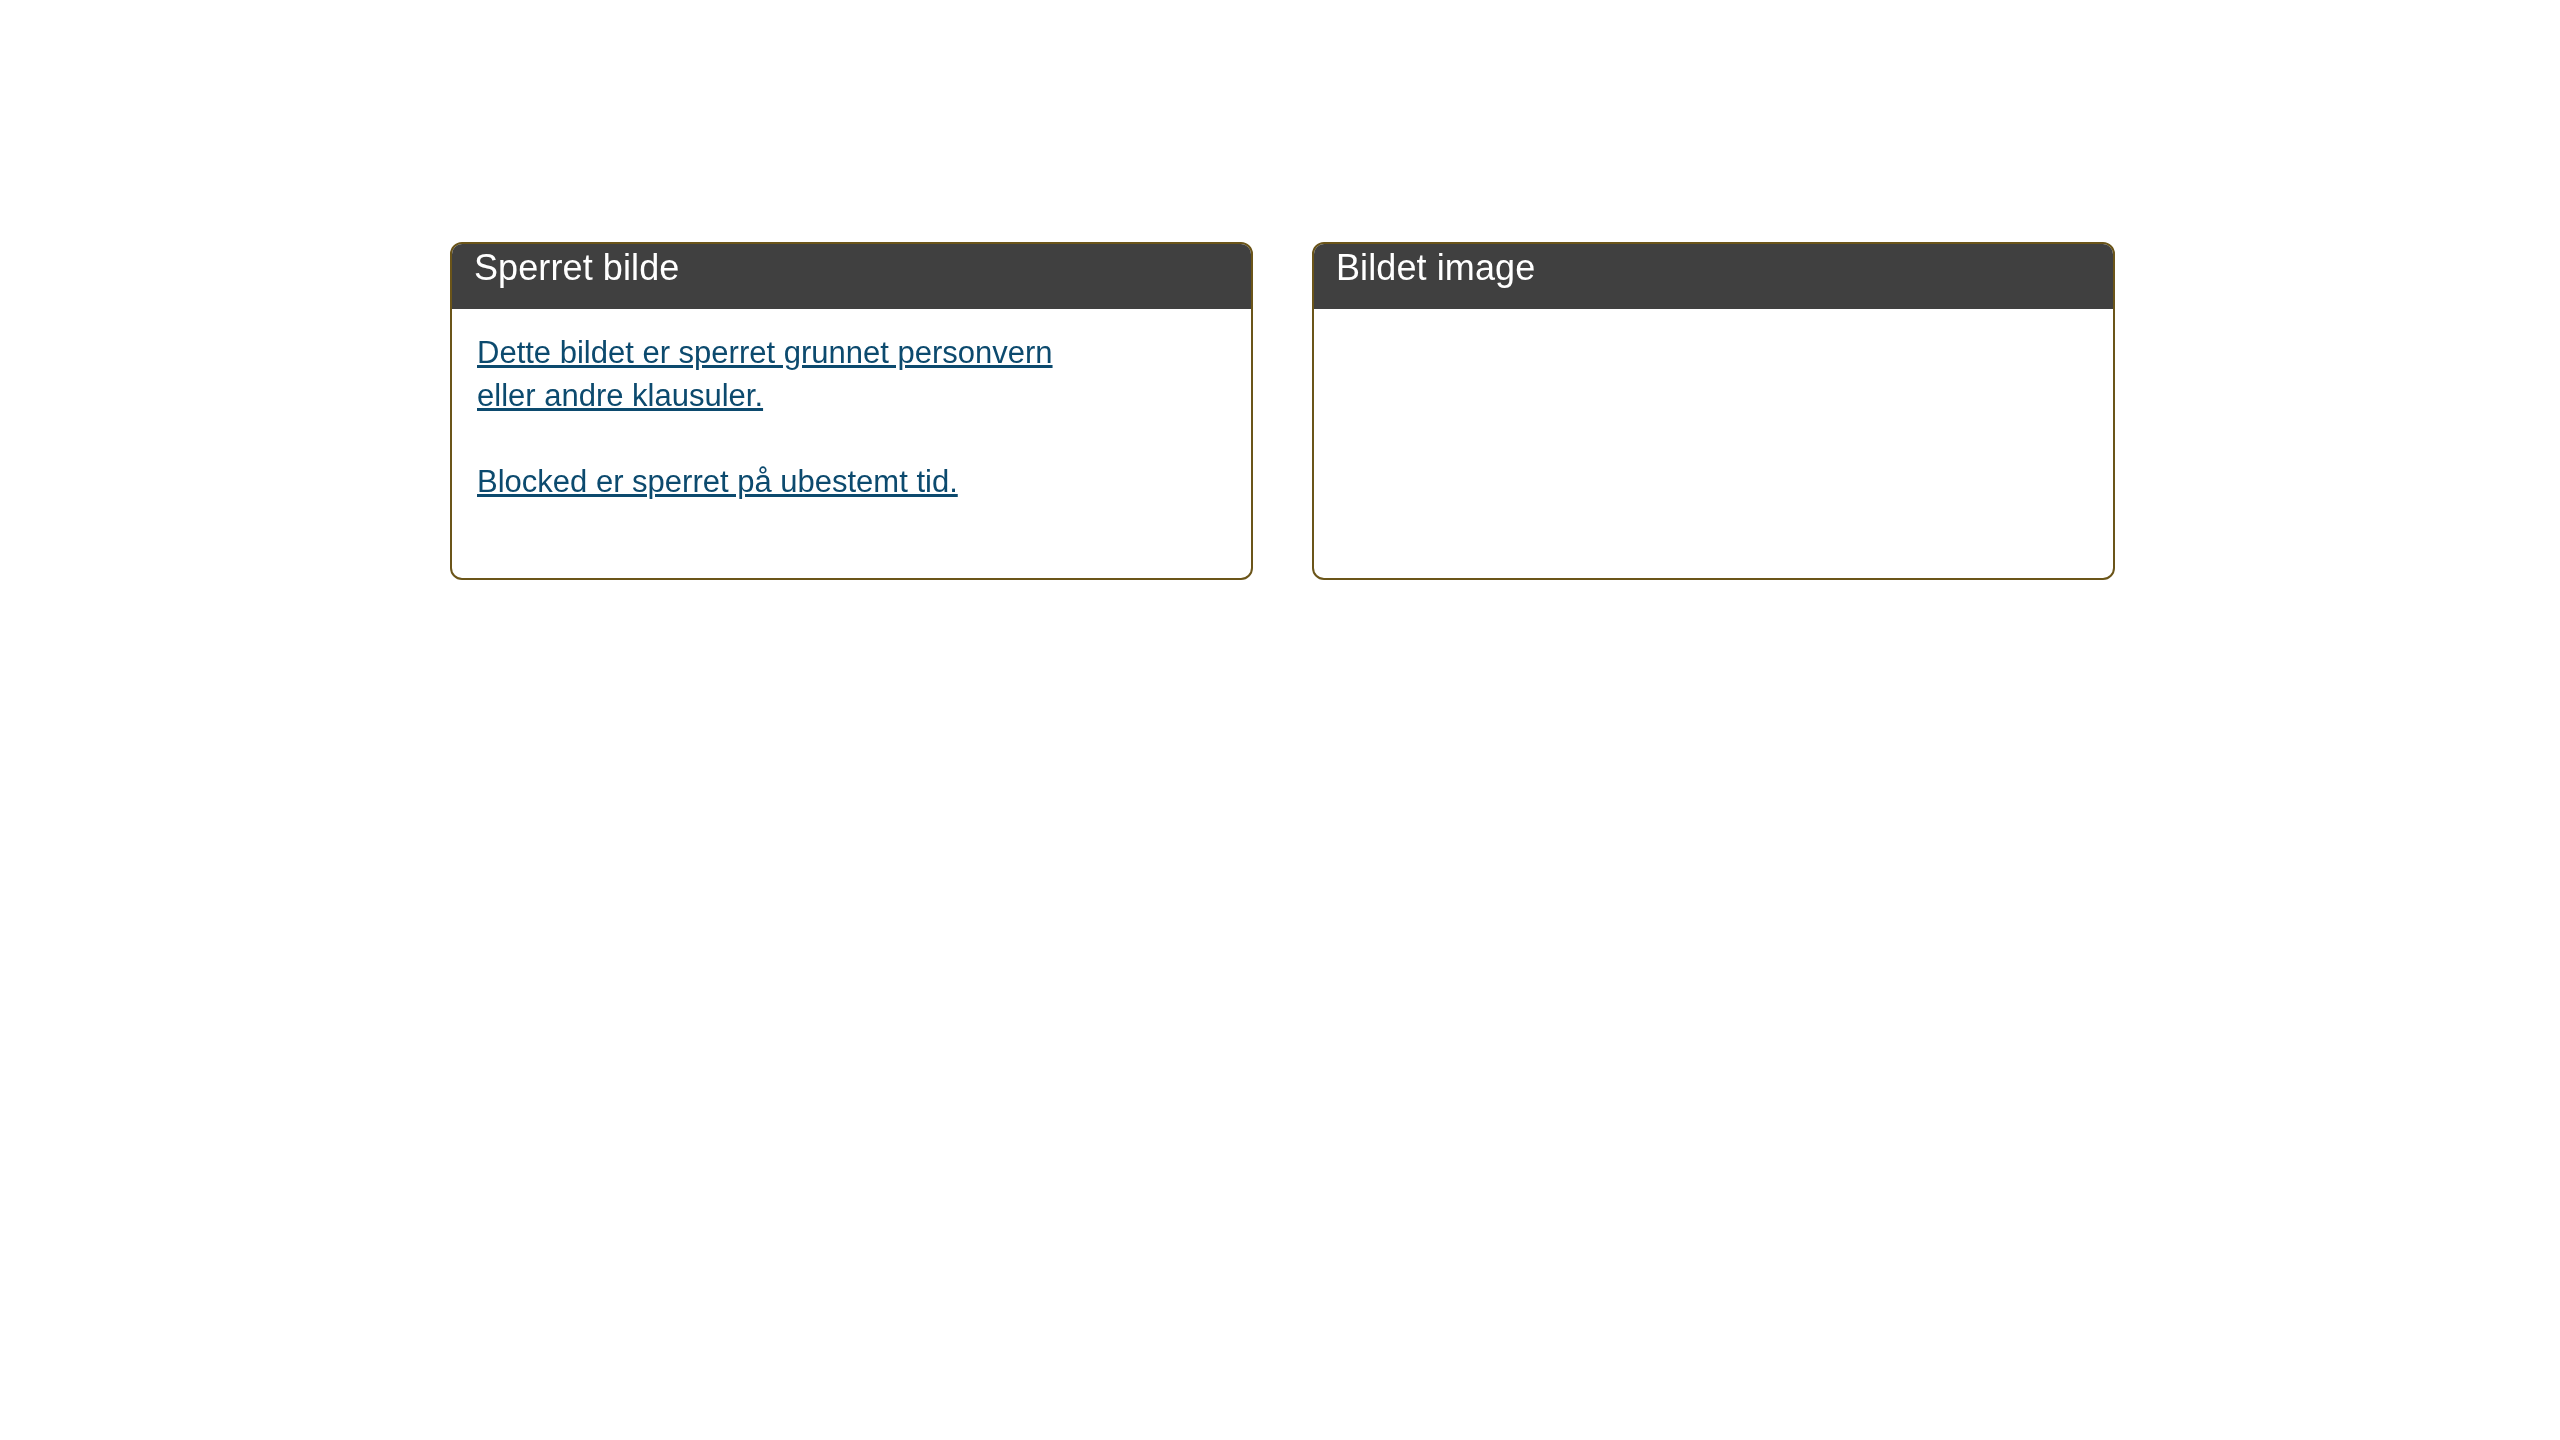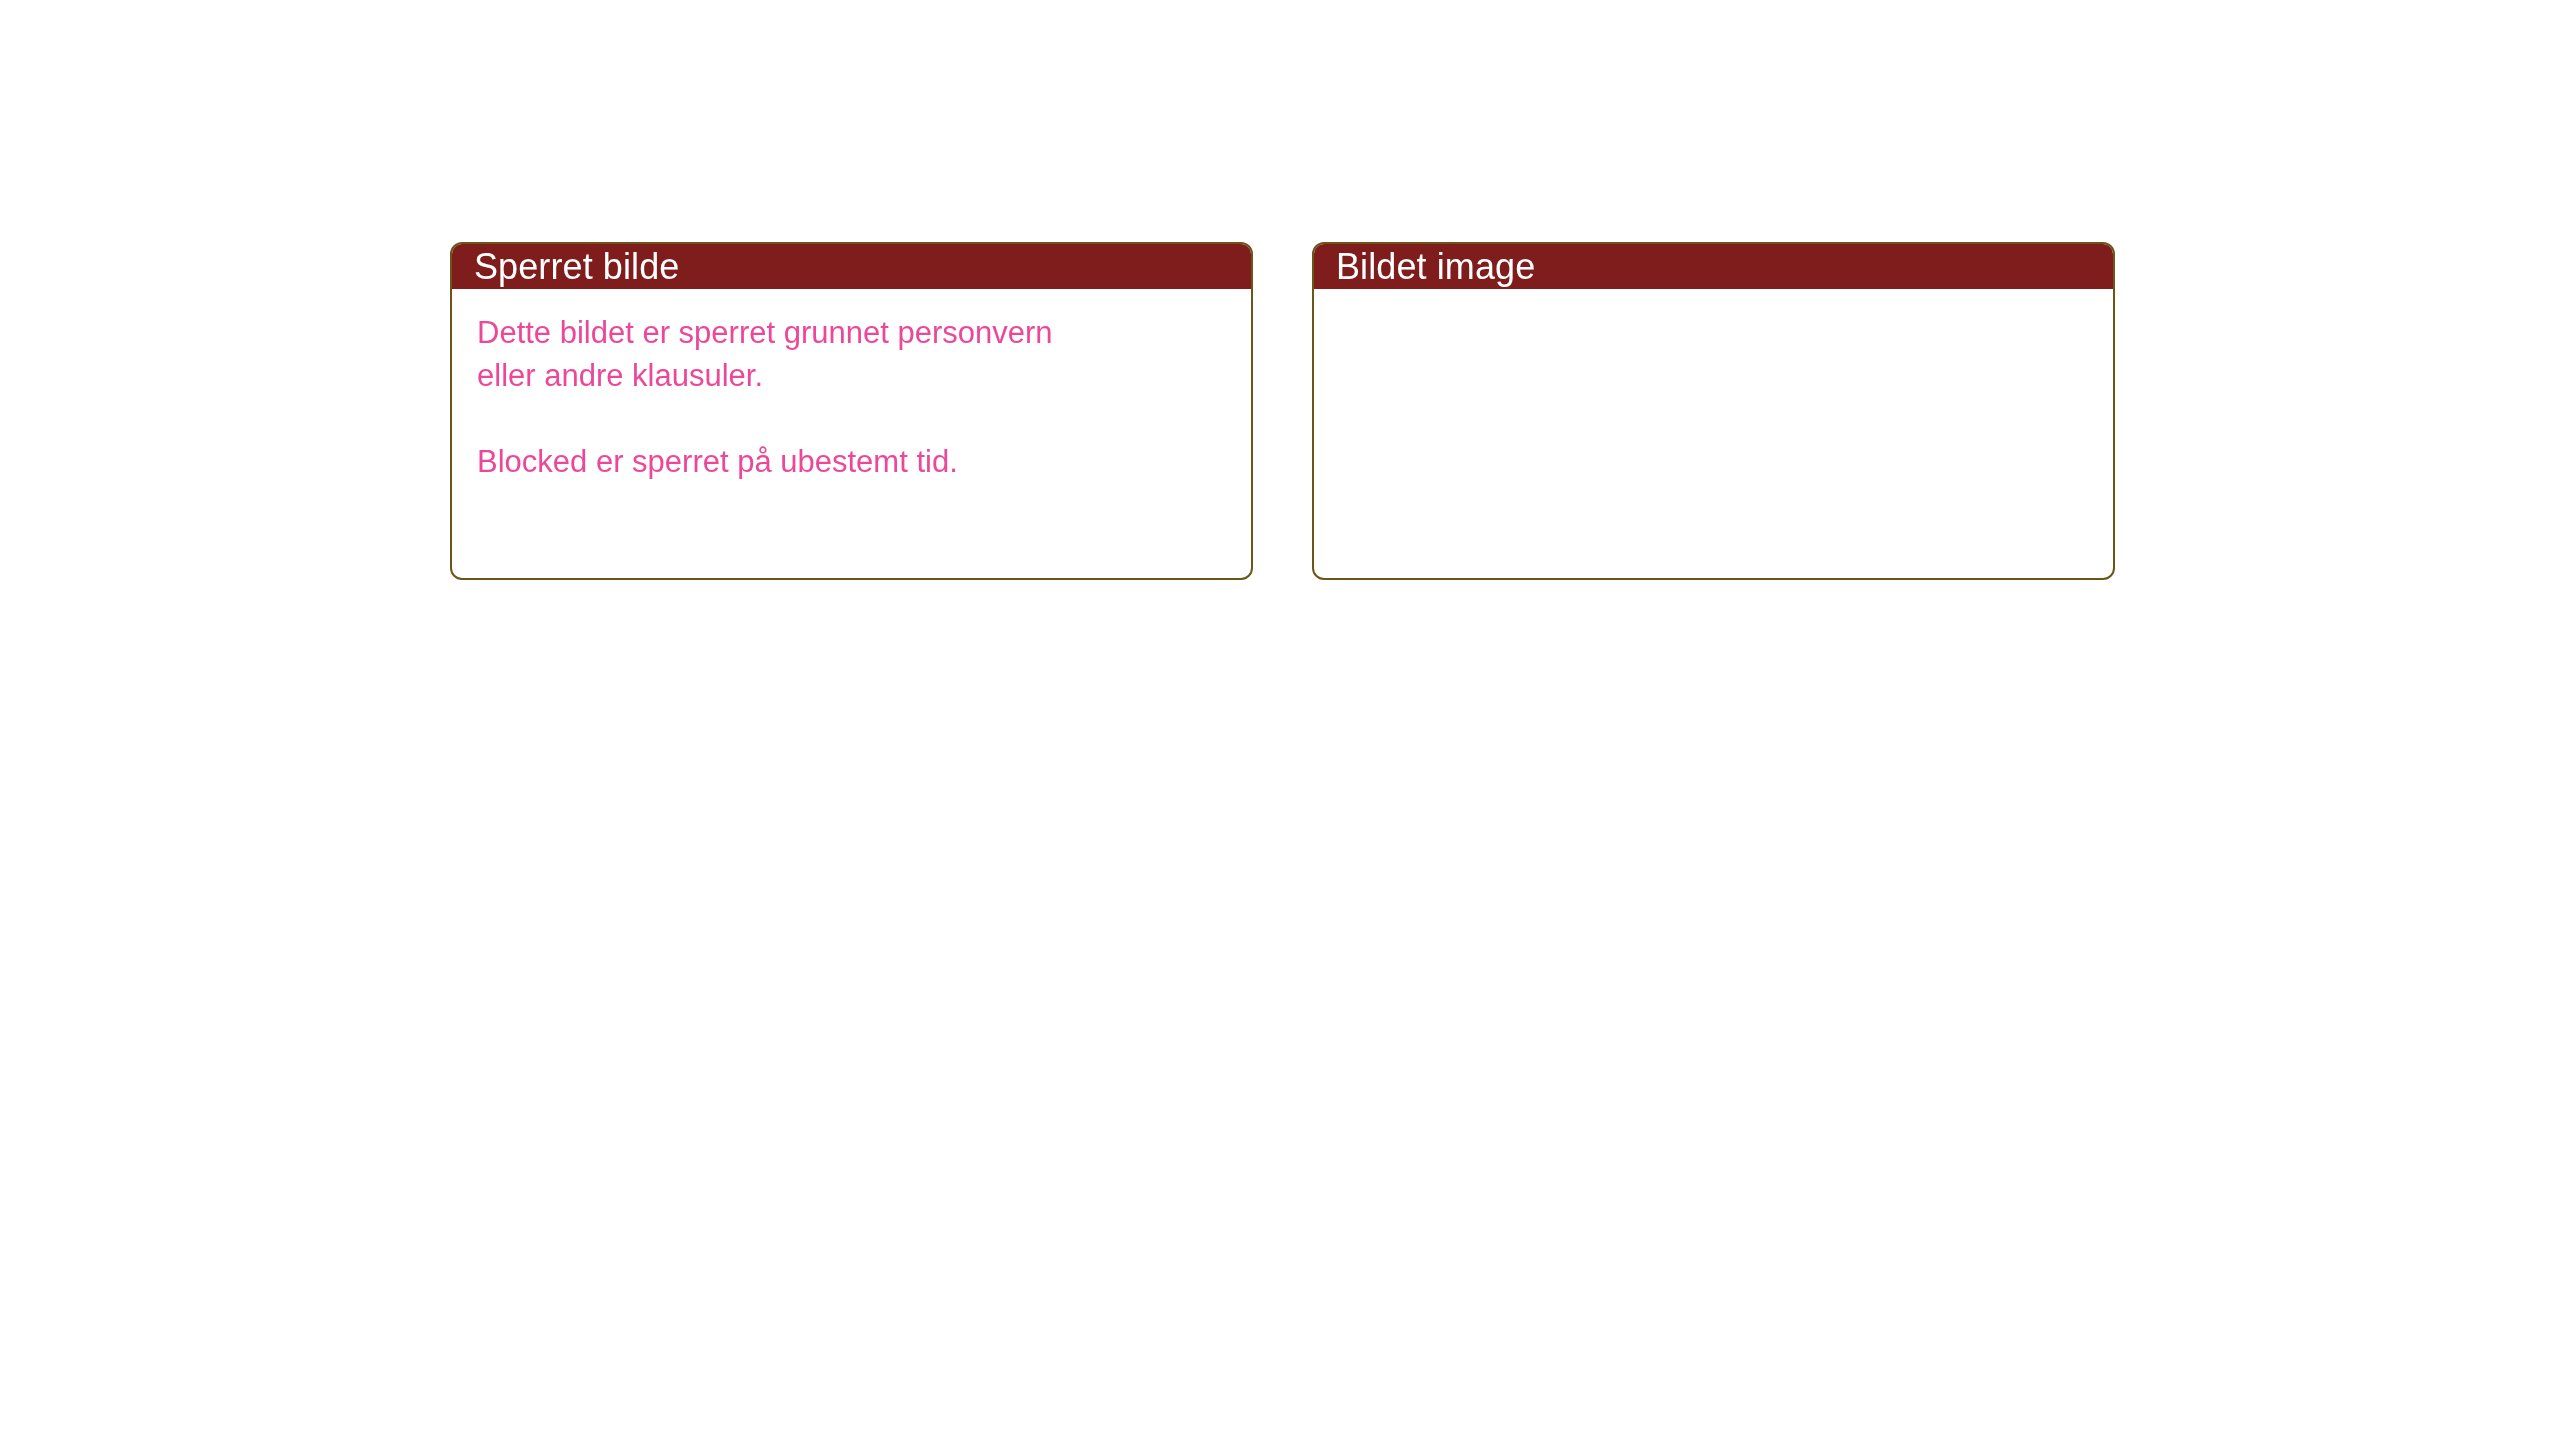--- a/index.html
+++ b/index.html
@@ -42,25 +42,25 @@
 
   .panel-en {
     left: 1312px;
     top: 242px;
     width: 803px;
     height: 338px;
   }
 
   .panel-header {
     box-sizing: border-box;
-    height: 47px;
-    background: #7f1d1d;
+    height: 67px;
+    background: #404040;
     color: #ffffff;
     display: flex;
-    align-items: center;
+    align-items: flex-end;
     padding: 0 0 0 24px;
     margin: -2px -2px 0 -2px;
     border-top-left-radius: 10px;
     border-top-right-radius: 10px;
   }
 
   .panel-title {
     font-size: 36px;
     font-weight: 400;
     line-height: 1;
@@ -73,23 +73,24 @@
   .panel-body {
     box-sizing: border-box;
     padding: 22px 26px 0 25px;
     color: #000000;
   }
 
   .panel-paragraph {
     font-size: 31px;
     line-height: 43px;
     font-weight: 400;
-    color: #ec4899;
+    color: #0c4a6e;
     margin: 0;
     white-space: pre-line;
+    text-decoration: underline;
   }
 
   .paragraph-gap {
     height: 43px;
   }
 </style>
 </head>
 <body>
 
 <div id="stage">

